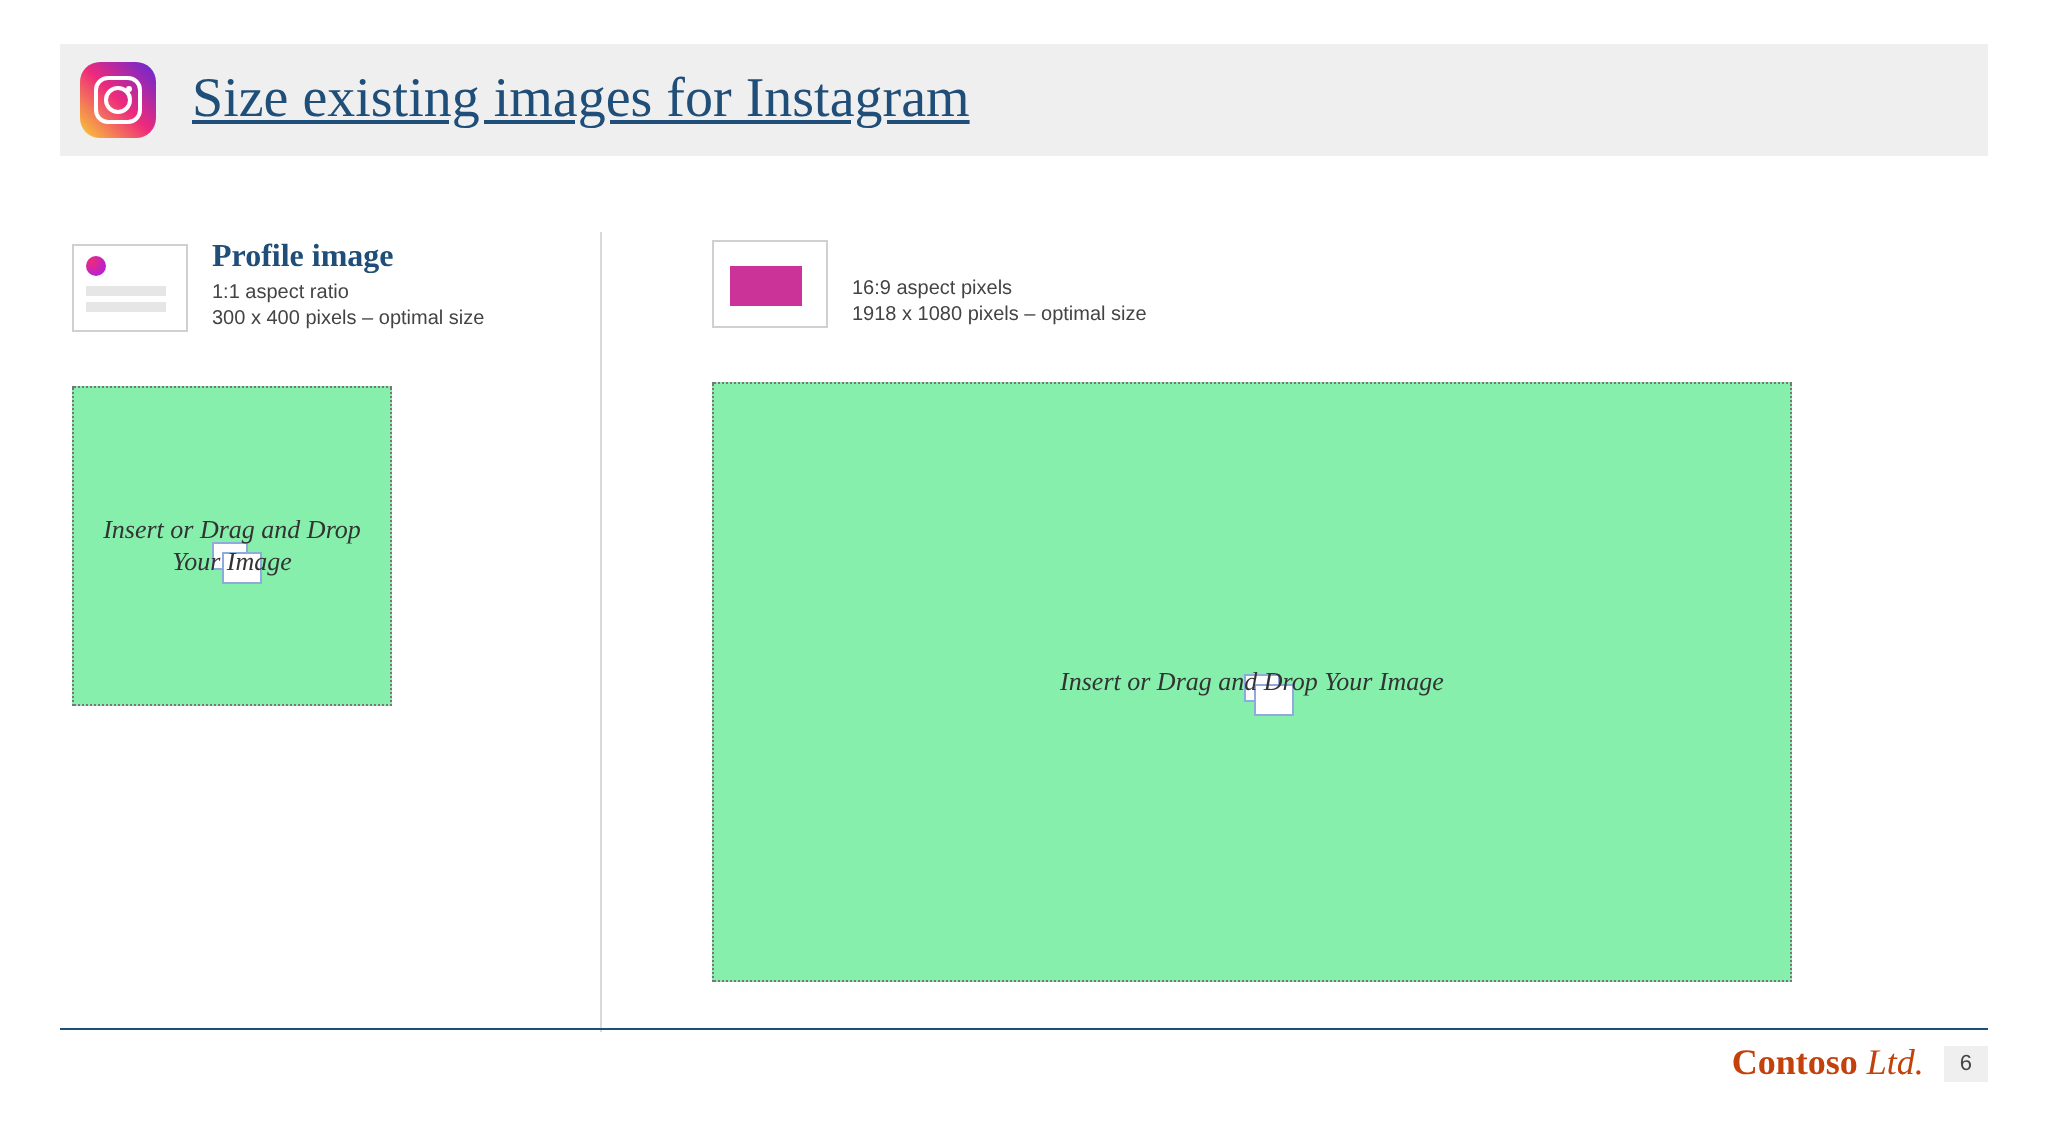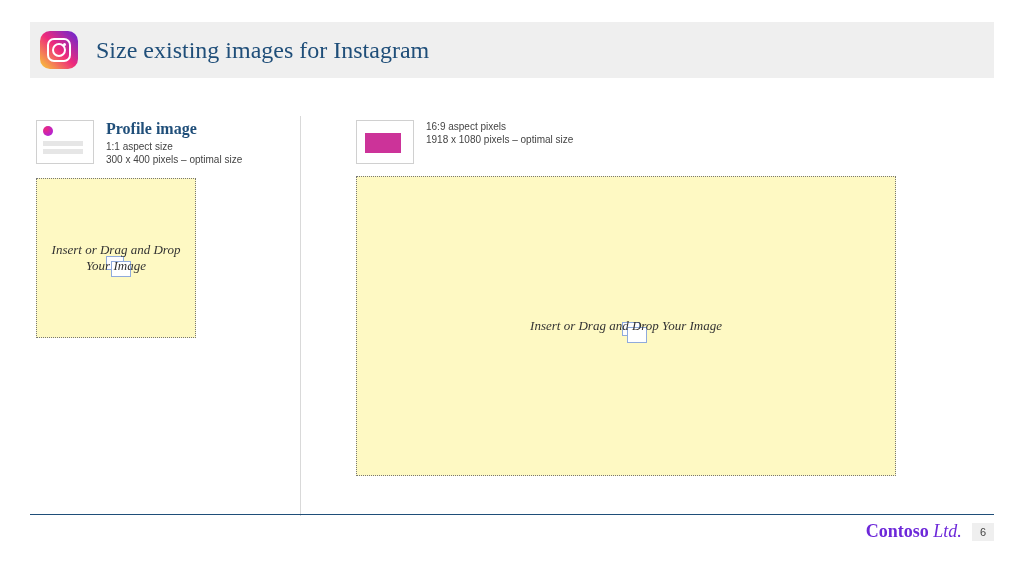--- a/index.html
+++ b/index.html
@@ -39,41 +39,42 @@
   }
   .title-bar .logo .cam::after {
     content: "";
     position: absolute;
     width: 3px; height: 3px;
     background: #fff;
     border-radius: 50%;
     top: 3px; right: 3px;
   }
   .title-bar h1 {
-    font-size: 24px;
+    font-size: 28px;
     font-weight: normal;
     color: #1f4e79;
+    text-decoration: underline;
   }
 
   .content {
     position: absolute;
     left: 36px; right: 36px; top: 120px;
     display: flex;
   }
   .vrule {
     position: absolute;
     left: 300px; top: 116px;
     width: 1px; height: 400px;
     background: #d9d9d9;
   }
 
   .col-left { width: 260px; margin-right: 40px; }
   .col-right { flex: 1; margin-left: 20px; }
 
-  .spec { display: flex; align-items: flex-start; margin-bottom: 12px; }
+  .spec { display: flex; align-items: flex-end; margin-bottom: 27px; }
   .spec .thumb {
     width: 58px; height: 44px;
     border: 1px solid #d0d0d0;
     background: #fff;
     margin-right: 12px;
     position: relative;
   }
   .thumb-profile::before {
     content: "";
     position: absolute;
@@ -105,21 +106,21 @@
   }
   .spec-text p {
     font-family: Arial, sans-serif;
     font-size: 10px;
     color: #444;
     line-height: 1.3;
   }
 
   .dropzone {
     border: 1px dotted #777;
-    background: #fef9c3;
+    background: #86efac;
     display: flex;
     align-items: center;
     justify-content: center;
     font-style: italic;
     color: #333;
     font-size: 13px;
     text-align: center;
     position: relative;
   }
   .dz-left { width: 160px; height: 160px; }
@@ -130,21 +131,21 @@
     left: 30px; right: 30px; bottom: 30px;
     border-top: 1px solid #1f4e79;
     display: flex;
     justify-content: flex-end;
     align-items: center;
     padding-top: 6px;
     gap: 10px;
   }
   .company {
     font-size: 18px;
-    color: #6d28d9;
+    color: #c2410c;
   }
   .company .bold { font-weight: bold; }
   .company .ltd { font-style: italic; }
   .pagenum {
     font-family: Arial, sans-serif;
     font-size: 11px;
     color: #444;
     background: #efefef;
     padding: 3px 8px;
   }
@@ -180,21 +181,21 @@
 
   <div class="vrule"></div>
 
   <div class="content">
 
     <div class="col-left">
       <div class="spec">
         <div class="thumb thumb-profile"></div>
         <div class="spec-text">
           <h3>Profile image</h3>
-          <p>1:1 aspect size</p>
+          <p>1:1 aspect ratio</p>
           <p>300 x 400 pixels – optimal size</p>
         </div>
       </div>
       <div class="dropzone dz-left">
         <span class="pic-icon pic-left"></span>
         <span style="position:relative; z-index:1; padding:0 14px;">Insert or Drag and Drop Your Image</span>
       </div>
     </div>
 
     <div class="col-right">

